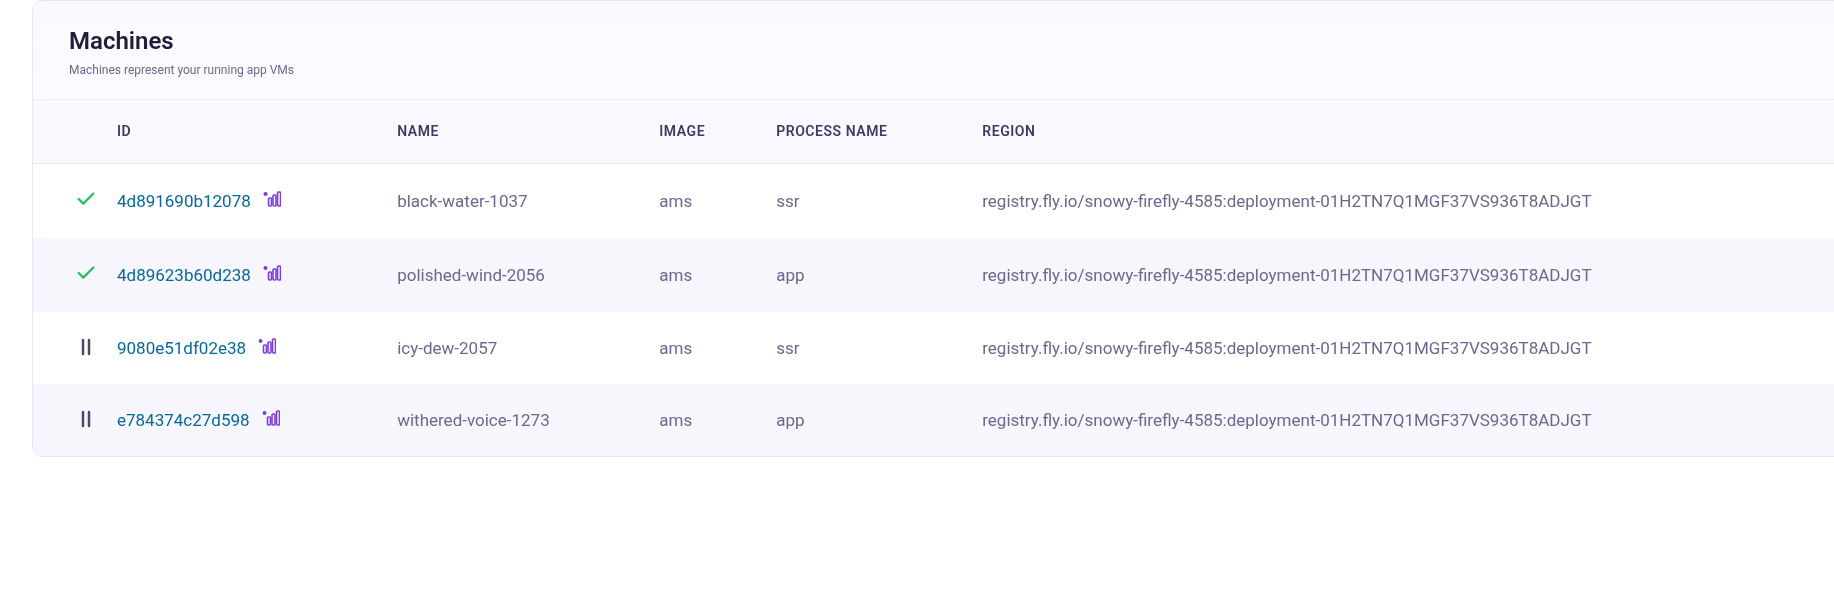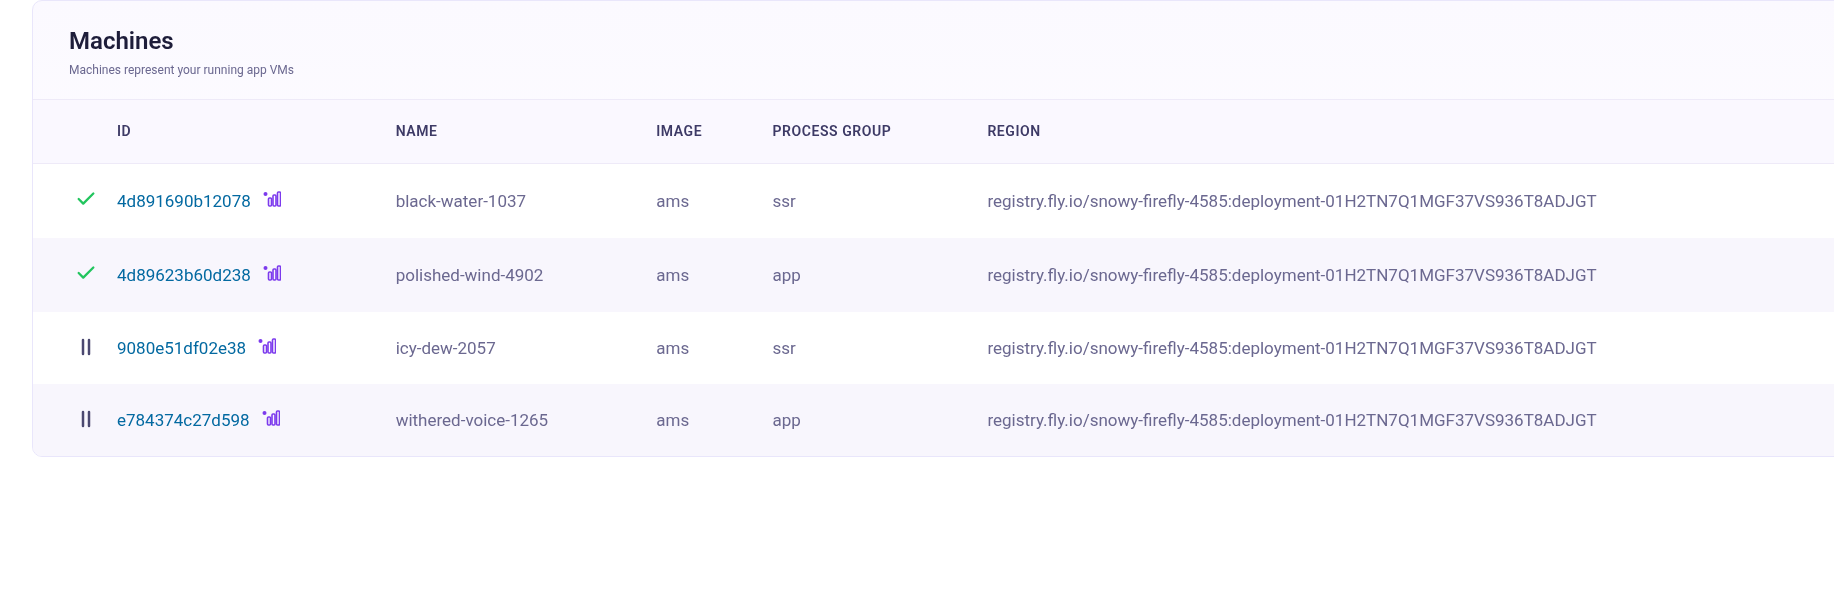--- a/index.html
+++ b/index.html
@@ -103,21 +103,21 @@
   </div>
 
   <div class="table-wrap">
     <table>
       <thead>
         <tr>
           <th class="status-cell"></th>
           <th>ID</th>
           <th>NAME</th>
           <th>IMAGE</th>
-          <th class="wrap">PROCESS GROUP</th>
+          <th class="wrap">PROCESS NAME</th>
           <th>REGION</th>
           <th>S</th>
         </tr>
       </thead>
       <tbody id="rows">
           <tr>
             <td class="status-cell"><span class="status-icon">
                 <svg width="22" height="22" viewBox="0 0 24 24" fill="none" stroke="#22c55e" stroke-width="2.5" stroke-linecap="round" stroke-linejoin="round">
                   <polyline points="4 12 9 17 20 6"></polyline>
                 </svg>
@@ -149,21 +149,21 @@
                 <span>4d89623b60d238</span>
                 <button class="metrics-btn">
                   <span><svg width="18" height="18" viewBox="0 0 18 18" fill="none">
                       <circle cx="2.5" cy="4" r="2" fill="#7c3aed"></circle>
                       <rect x="5.5" y="8" width="3" height="8" rx="1" fill="none" stroke="#7c3aed" stroke-width="1.6"></rect>
                       <rect x="10" y="5" width="3" height="11" rx="1" fill="none" stroke="#7c3aed" stroke-width="1.6"></rect>
                       <rect x="14.5" y="2" width="3" height="14" rx="1" fill="none" stroke="#7c3aed" stroke-width="1.6"></rect>
                     </svg></span>
                 </button>
               </span></td>
-            <td>polished-wind-4902</td>
+            <td>polished-wind-2056</td>
             <td>ams</td>
             <td>app</td>
             <td>registry.fly.io/snowy-firefly-4585:deployment-01H2TN7Q1MGF37VS936T8ADJGT</td>
             <td>s</td>
           </tr>
           <tr>
             <td class="status-cell"><span class="status-icon">
                 <svg width="16" height="18" viewBox="0 0 16 18" fill="none" stroke="#4b4870" stroke-width="2.5" stroke-linecap="round">
                   <line x1="5" y1="2" x2="5" y2="16"></line>
                   <line x1="11" y1="2" x2="11" y2="16"></line>
@@ -197,21 +197,21 @@
                 <span>e784374c27d598</span>
                 <button class="metrics-btn">
                   <span><svg width="18" height="18" viewBox="0 0 18 18" fill="none">
                       <circle cx="2.5" cy="4" r="2" fill="#7c3aed"></circle>
                       <rect x="5.5" y="8" width="3" height="8" rx="1" fill="none" stroke="#7c3aed" stroke-width="1.6"></rect>
                       <rect x="10" y="5" width="3" height="11" rx="1" fill="none" stroke="#7c3aed" stroke-width="1.6"></rect>
                       <rect x="14.5" y="2" width="3" height="14" rx="1" fill="none" stroke="#7c3aed" stroke-width="1.6"></rect>
                     </svg></span>
                 </button>
               </span></td>
-            <td>withered-voice-1265</td>
+            <td>withered-voice-1273</td>
             <td>ams</td>
             <td>app</td>
             <td>registry.fly.io/snowy-firefly-4585:deployment-01H2TN7Q1MGF37VS936T8ADJGT</td>
             <td>s</td>
           </tr>
         </tbody>
     </table>
   </div>
 </div>
 

